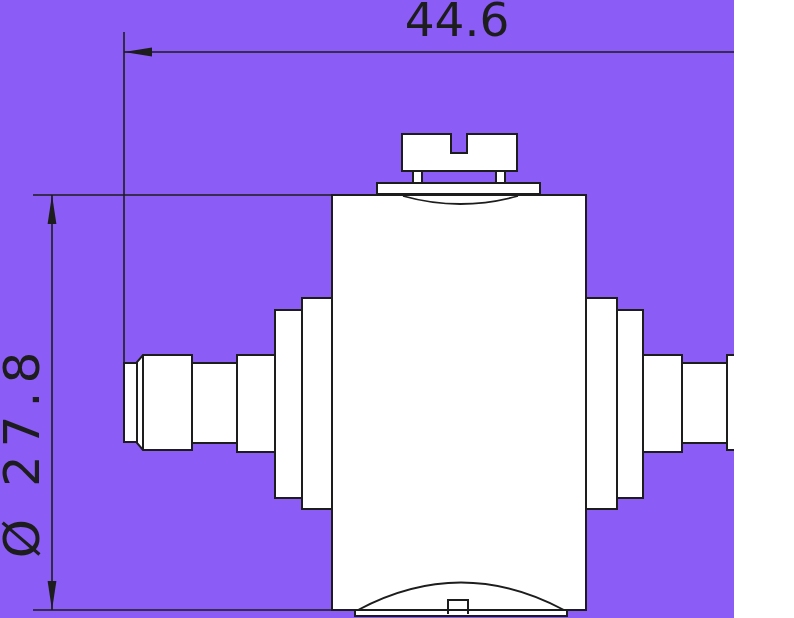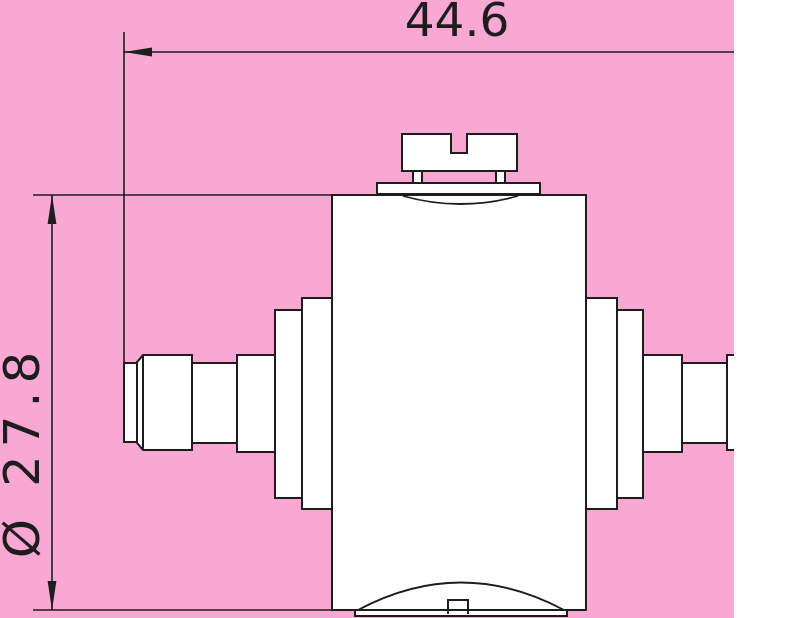--- a/index.html
+++ b/index.html
@@ -5,21 +5,21 @@
   html, body {
     margin: 0;
     padding: 0;
     background: #ffffff;
     font-family: "DejaVu Sans", sans-serif;
   }
   .stage {
     position: relative;
     width: 734px;
     height: 618px;
-    background: #f9a8d4;
+    background: #8b5cf6;
     overflow: hidden;
   }
   .stage svg {
     position: absolute;
     left: 0;
     top: 0;
     display: block;
   }
   .part {
     fill: #ffffff;

